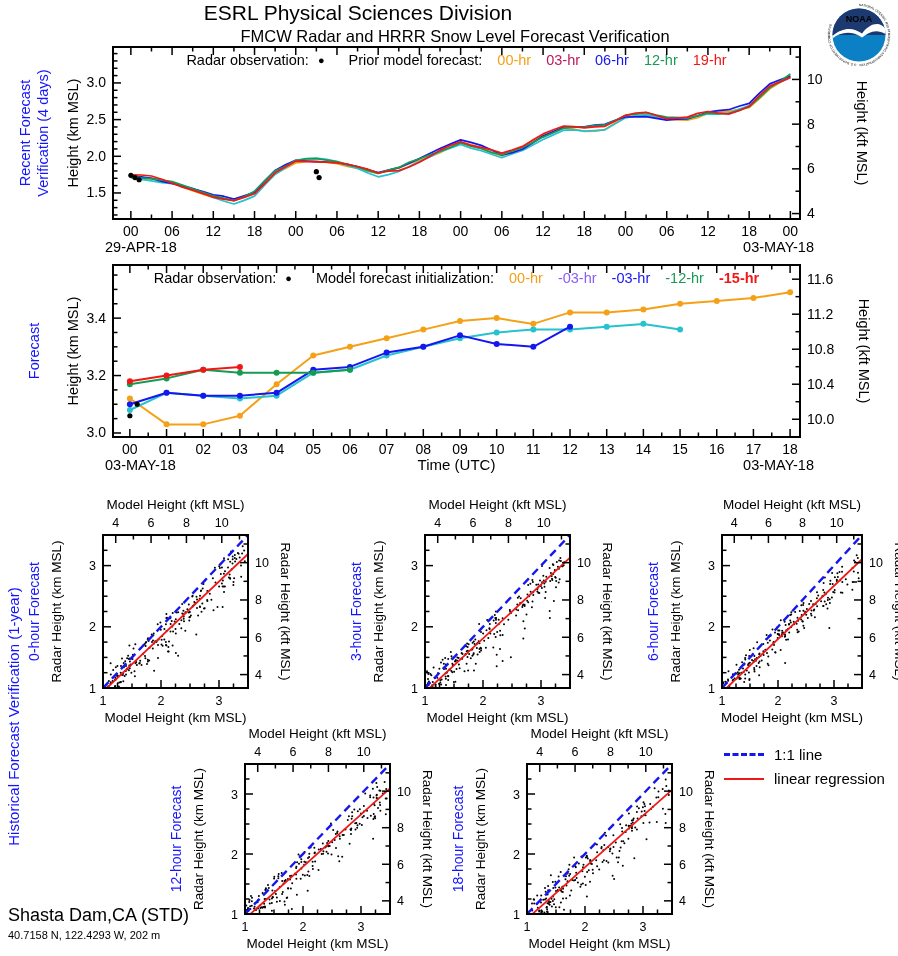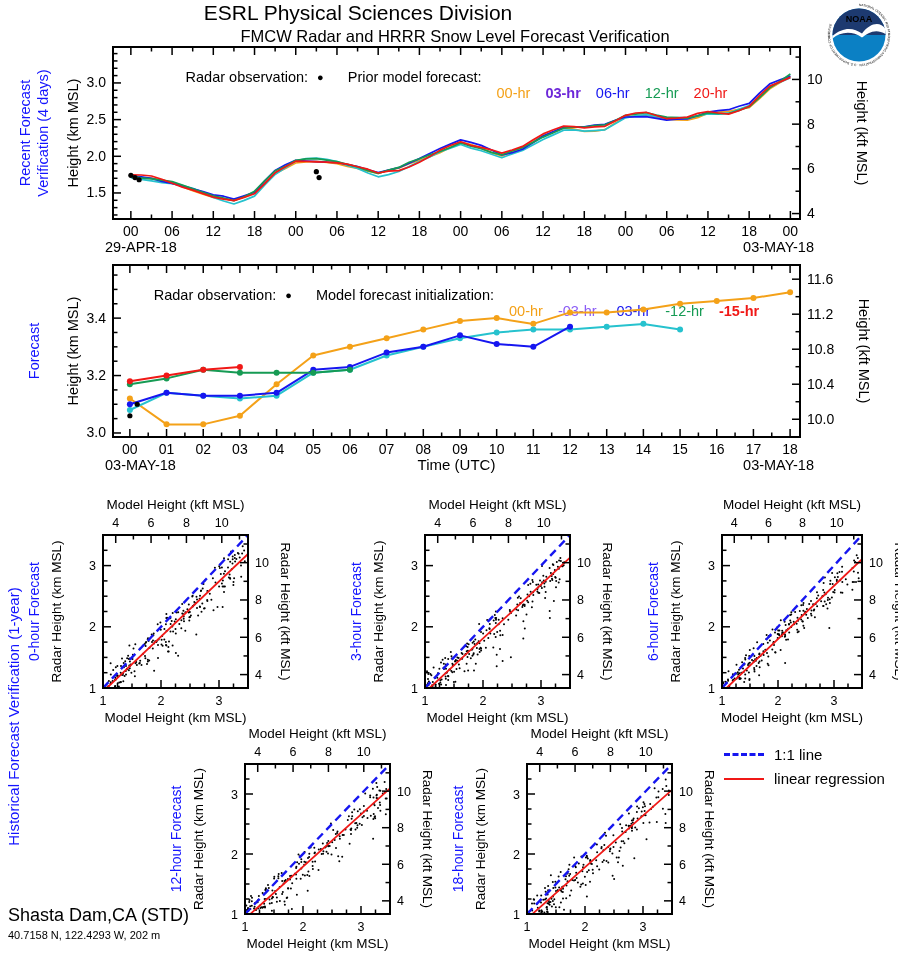--- a/index.html
+++ b/index.html
@@ -3,21 +3,21 @@
 <meta charset="utf-8">
 <style>
   html,body{margin:0;padding:0;background:#fff;}
   body{width:898px;height:956px;overflow:hidden;font-family:"Liberation Sans",sans-serif;}
   #page{position:relative;width:898px;height:956px;background:#fff;}
   .title{position:absolute;left:0;top:1px;width:716px;text-align:center;font-size:21px;color:#000;}
   .subtitle{position:absolute;left:6px;top:27px;width:898px;text-align:center;font-size:16.5px;color:#000;}
   .panel-legend{position:absolute;display:flex;justify-content:center;align-items:center;font-size:14.5px;color:#000;white-space:nowrap;}
   .panel-legend .sym{font-size:11px;margin:0 0 0 9px;}
   .panel-legend .mlabel{margin-left:24px;}
-  .panel-legend .entry{margin-left:15px;margin-top:33px;}
+  .panel-legend .entry{margin-left:15px;}
   .vlabel{position:absolute;text-align:center;transform:rotate(-90deg);font-size:14.5px;white-space:nowrap;color:#000;}
   .vlabel.cw{transform:rotate(90deg);}
   .vlabel.blue{color:#1414ff;}
   .vlabel.two{line-height:18px;}
   #hist-label{position:absolute;text-align:center;transform:rotate(-90deg);font-size:15px;color:#1414ff;white-space:nowrap;}
   .station-name{position:absolute;left:8px;top:905px;font-size:18px;color:#000;}
   .station-coords{position:absolute;left:8px;top:929px;font-size:11px;color:#000;}
   #scatter-legend{position:absolute;left:724px;top:746px;font-size:15px;color:#000;}
   .leg-row{display:flex;align-items:center;margin-bottom:7px;white-space:nowrap;}
   .leg-line{display:inline-block;width:40px;margin-right:10px;}
@@ -53,24 +53,24 @@
   <div class="vlabel" style="left:3px;top:343px;width:140px;">Height (km MSL)</div>
   <div class="vlabel cw" style="left:794px;top:343px;width:140px;">Height (kft MSL)</div>
 
   <div id="hist-label" style="left:-167px;top:708px;width:360px;">Historical Forecast Verification (1-year)</div>
 
   <div class="panel-legend" id="legend-p1" style="left:113px;top:52px;width:687px;">
       <span>Radar observation:</span>
       <span class="sym">●</span>
       <span class="mlabel">Prior model forecast:</span>
       <span class="entry" style="color: rgb(244, 161, 24);">00-hr</span>
-      <span class="entry" style="color: #6d28d9; font-weight: bold;">03-hr</span>
+      <span class="entry" style="color: #be185d;">03-hr</span>
       <span class="entry" style="color: rgb(22, 22, 240);">06-hr</span>
       <span class="entry" style="color: rgb(22, 155, 84);">12-hr</span>
-      <span class="entry" style="color: rgb(240, 24, 22);">20-hr</span>
+      <span class="entry" style="color: rgb(240, 24, 22);">19-hr</span>
     </div>
   <div class="panel-legend" id="legend-p2" style="left:113px;top:270px;width:687px;">
       <span>Radar observation:</span>
       <span class="sym">●</span>
       <span class="mlabel">Model forecast initialization:</span>
       <span class="entry" style="color: rgb(244, 161, 24);">00-hr</span>
       <span class="entry" style="color: #8b5cf6;">-03-hr</span>
       <span class="entry" style="color: rgb(22, 22, 240);">-03-hr</span>
       <span class="entry" style="color: rgb(22, 155, 84);">-12-hr</span>
       <span class="entry" style="color: rgb(240, 24, 22); font-weight: bold;">-15-hr</span>

